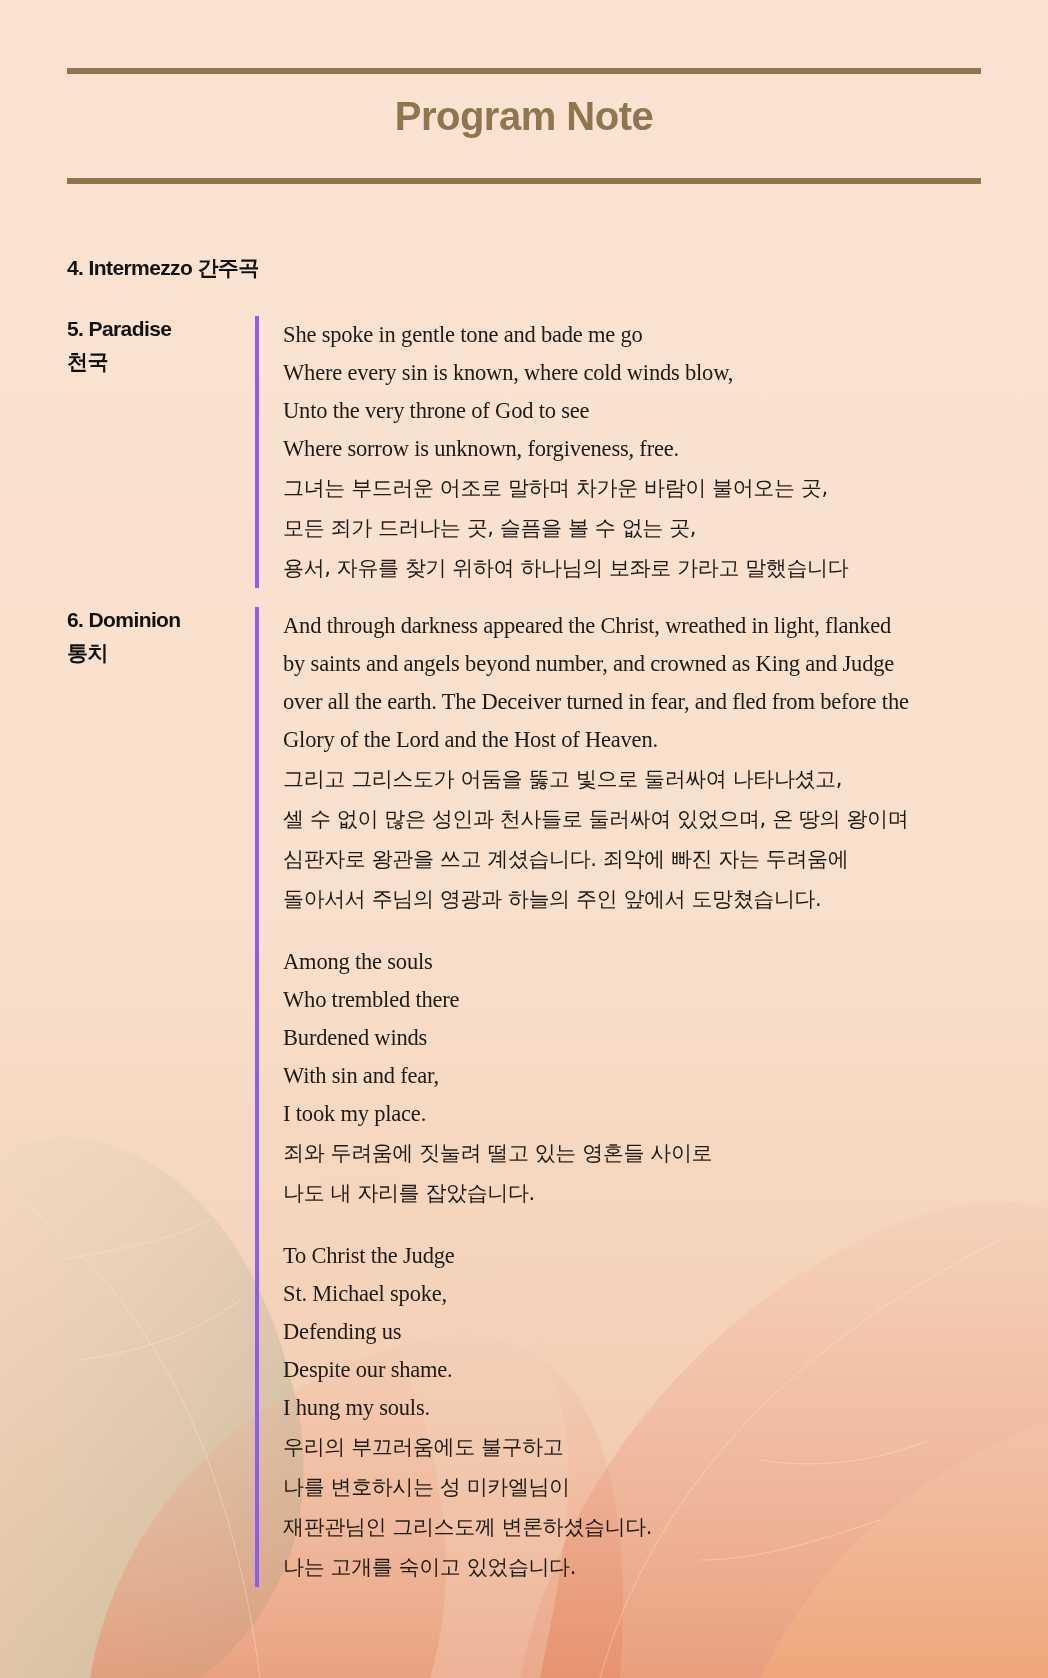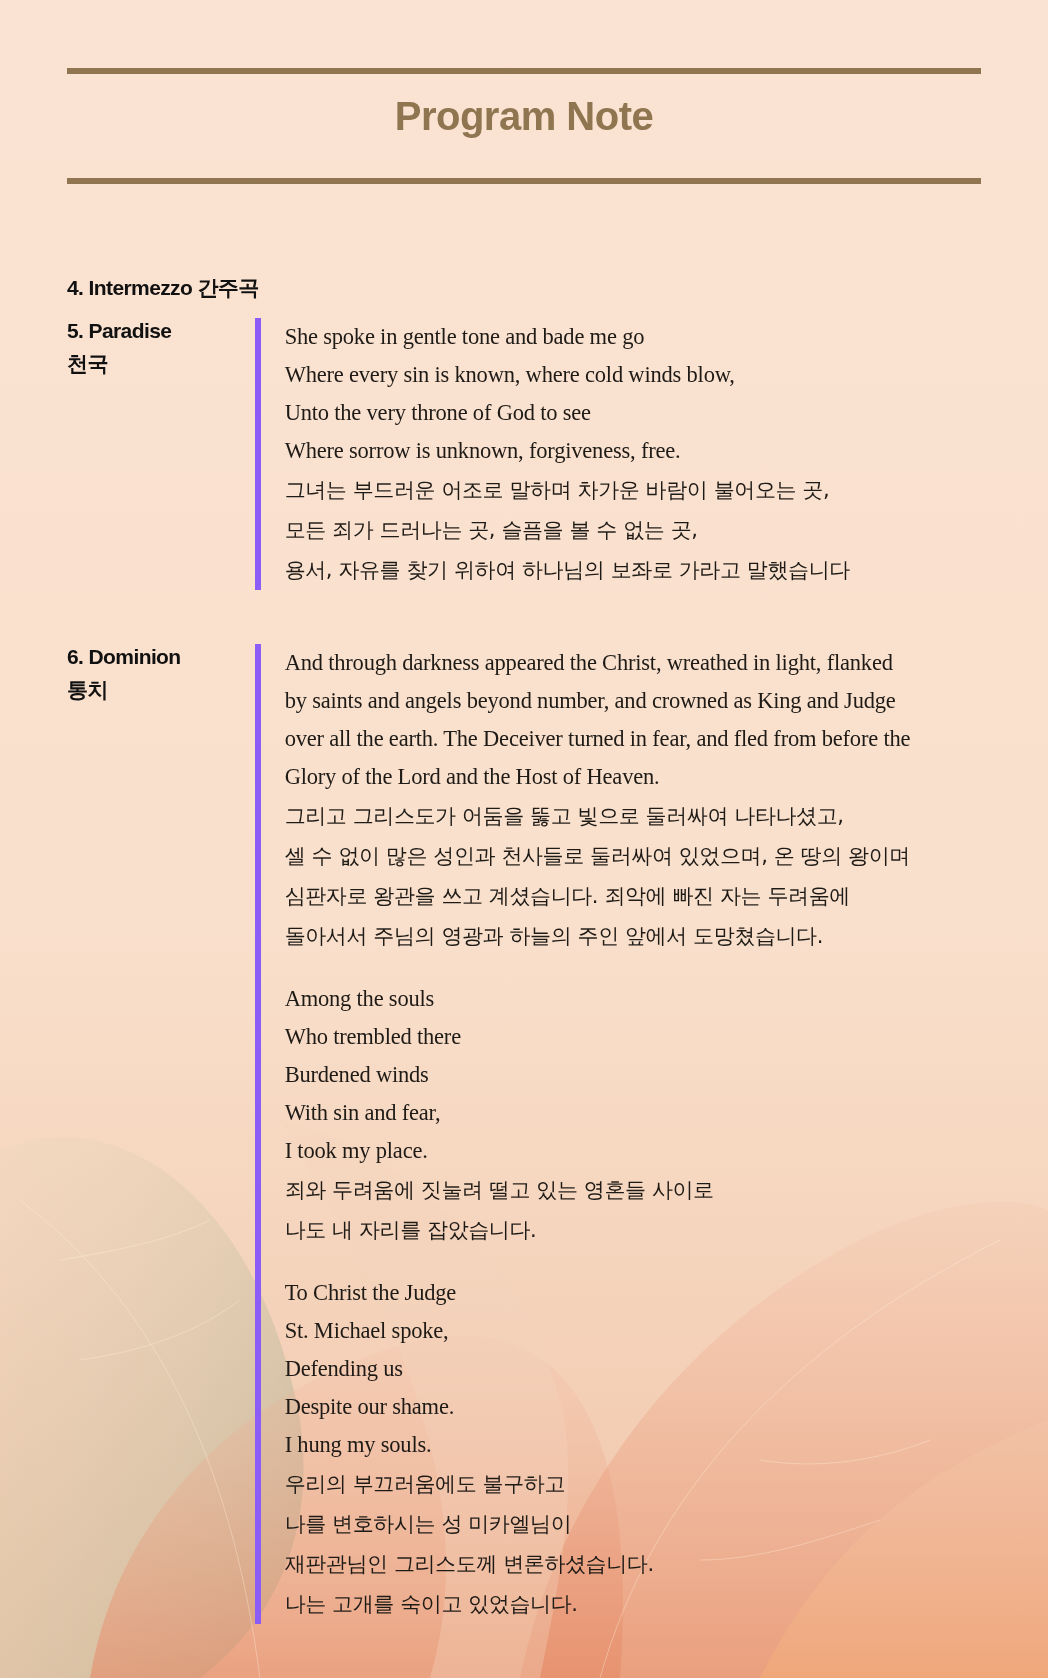--- a/index.html
+++ b/index.html
@@ -31,50 +31,50 @@
       letter-spacing: -0.5px;
       height: 104px; line-height: 84px;
     }
     .heading {
       font-family: "Liberation Sans", sans-serif;
       font-weight: bold;
       font-size: 21px;
       letter-spacing: -0.6px;
       color: #111;
     }
-    .intermezzo { margin-top: 90px; }
+    .intermezzo { margin-top: 70px; }
     .section {
       display: flex;
       position: relative;
     }
     .section .label {
       width: 194px;
       line-height: 33px;
       margin-top: -4px;
     }
     .section .body {
-      border-left: 6px solid #8b5cf6;
+      border-left: 4px solid #8b5cf6;
       padding-left: 24px;
       width: 720px;
     }
     .line {
       font-size: 22.5px;
       line-height: 38px;
       letter-spacing: -0.2px;
       white-space: nowrap;
     }
     .line.ko {
       font-family: "DejaVu Sans", sans-serif;
       font-size: 21px;
       line-height: 40px;
       letter-spacing: -0.4px;
     }
     .stanza + .stanza { margin-top: 24px; }
-    .paradise { margin-top: 16px; }
-    .dominion { margin-top: 54px; }
+    .paradise { margin-top: 34px; }
+    .dominion { margin-top: 19px; }
   </style>
 </head>
 <body>
 
 <svg class="bg" width="1048" height="1678" viewBox="0 0 1048 1678" xmlns="http://www.w3.org/2000/svg">
   <defs>
     <linearGradient id="g1" x1="0" y1="0" x2="0" y2="1">
       <stop offset="0" stop-color="#fbe3d3"></stop>
       <stop offset="0.55" stop-color="#f9e0cc"></stop>
       <stop offset="1" stop-color="#f0c5a8"></stop>

